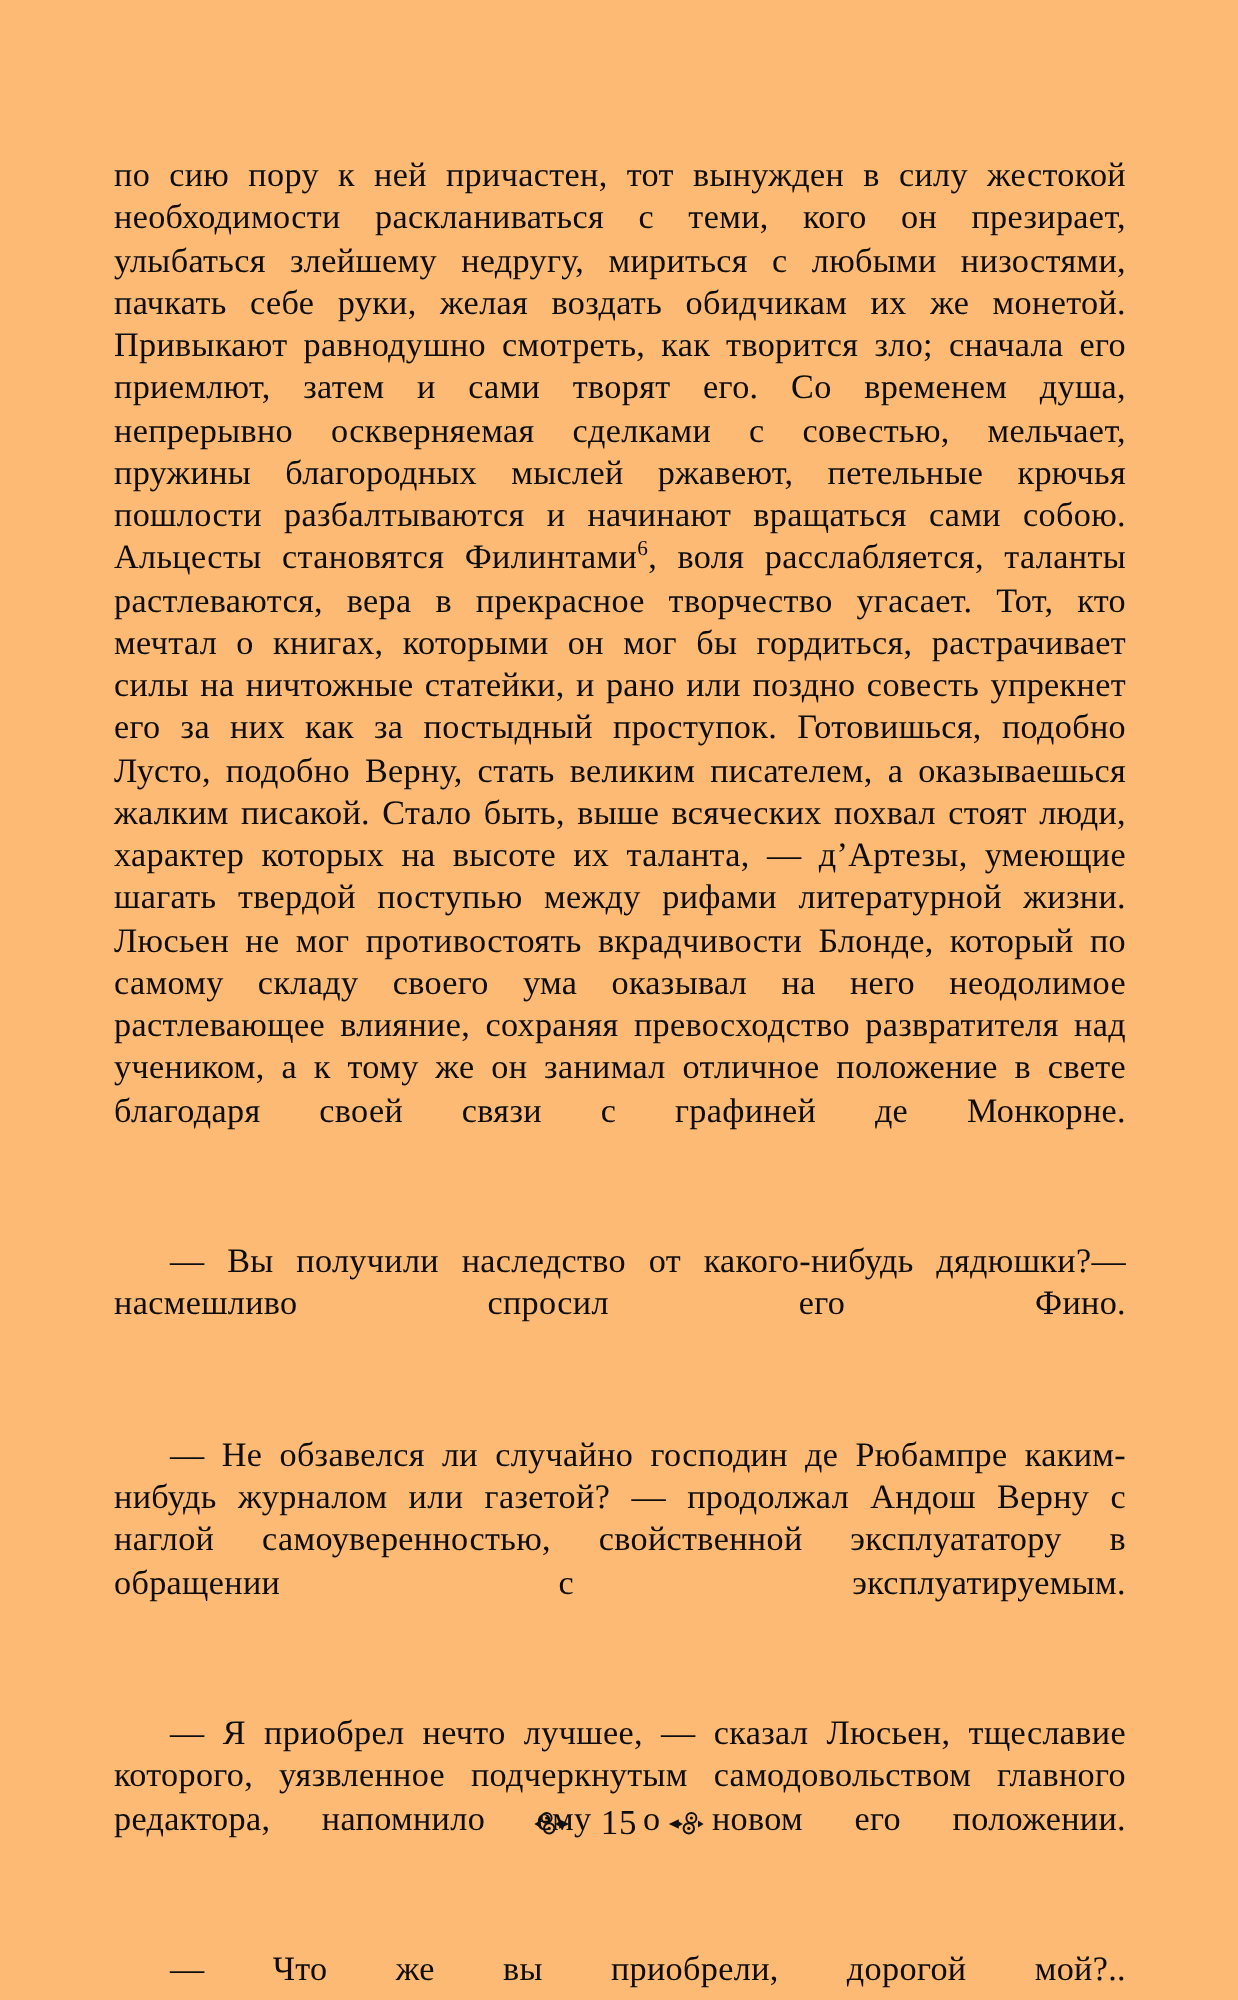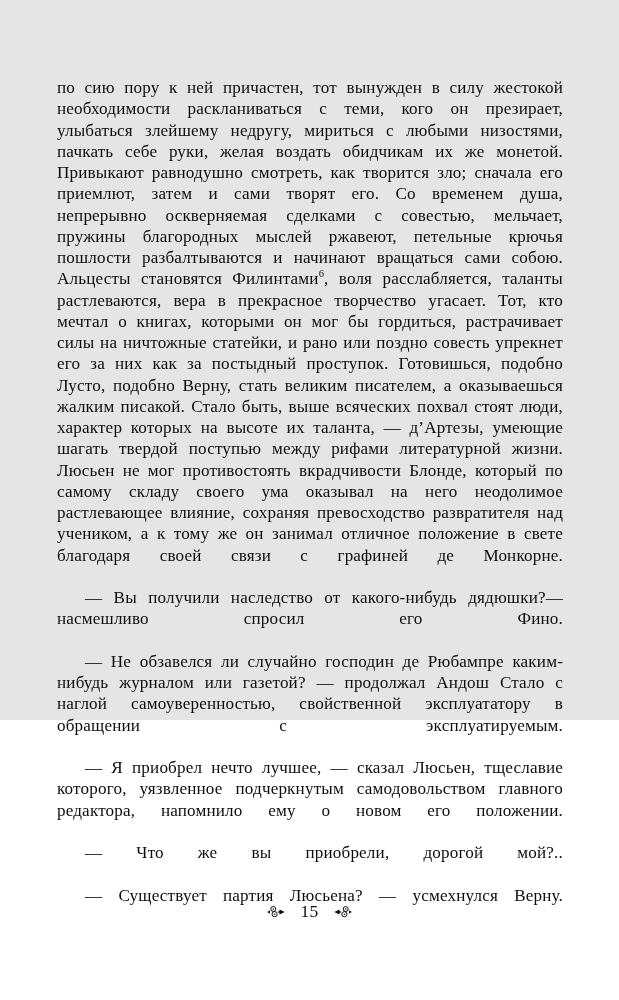--- a/index.html
+++ b/index.html
@@ -11,22 +11,22 @@
     width: 619px;
     height: 1000px;
     overflow: hidden;
     font-family: "Liberation Serif", "DejaVu Serif", serif;
     color: #0d0d0d;
   }
 
   #page {
     position: relative;
     width: 619px;
-    height: 720px;
-    background: #e5e5e5;
+    height: 1000px;
+    background: #fdba74;
     box-sizing: border-box;
   }
 
   
   #text-block {
     position: absolute;
     left: 57px;
     top: 77px;
     width: 506px;
   }
@@ -44,20 +44,21 @@
   }
 
   
   p.cont {
     text-indent: 0;
   }
 
   
   p.indent {
     text-indent: 28px;
+    margin-top: 33px;
   }
 
   
   p.para::after {
     content: "";
     display: inline-block;
     width: 100%;
   }
   p.para {
     text-align: justify;
@@ -97,21 +98,21 @@
 </head>
 <body>
 
 <div id="page">
 
   <div id="text-block">
 
     <p class="para cont"><span>по сию пору к ней причастен, тот вынужден в силу жесто­кой необходимости раскланиваться с теми, кого он пре­зирает, улыбаться злейшему недругу, мириться с любыми низостями, пачкать себе руки, желая воздать обидчикам их же монетой. Привыкают равнодушно смотреть, как творит­ся зло; сначала его приемлют, затем и сами творят его. Со временем душа, непрерывно оскверняемая сделками с со­вестью, мельчает, пружины благородных мыслей ржавеют, петельные крючья пошлости разбалтываются и начинают вращаться сами собою. Альцесты становятся Филинтами</span><sup class="fn">6</sup><span>, воля расслабляется, таланты растлеваются, вера в прекрас­ное творчество угасает. Тот, кто мечтал о книгах, которы­ми он мог бы гордиться, растрачивает силы на ничтожные статейки, и рано или поздно совесть упрекнет его за них как за постыдный проступок. Готовишься, подобно Лусто, подобно Верну, стать великим писателем, а оказываешься жалким писакой. Стало быть, выше всяческих похвал стоят люди, характер которых на высоте их таланта, — д’Артезы, умеющие шагать твердой поступью между рифами литера­турной жизни. Люсьен не мог противостоять вкрадчивости Блонде, который по самому складу своего ума оказывал на него неодолимое растлевающее влияние, сохраняя превос­ходство развратителя над учеником, а к тому же он занимал отличное положение в свете благодаря своей связи с графи­ней де Монкорне.</span></p>
 
     <p class="para indent">— Вы получили наследство от какого-нибудь дядюшки?— насмешливо спросил его Фино.</p>
-    <p class="para indent">— Не обзавелся ли случайно господин де Рюбампре ка­ким-нибудь журналом или газетой? — продолжал Андош Стало с наглой самоуверенностью, свойственной эксплуата­тору в обращении с эксплуатируемым.</p>
+    <p class="para indent">— Не обзавелся ли случайно господин де Рюбампре ка­ким-нибудь журналом или газетой? — продолжал Андош Верну с наглой самоуверенностью, свойственной эксплуата­тору в обращении с эксплуатируемым.</p>
     <p class="para indent">— Я приобрел нечто лучшее, — сказал Люсьен, тщеславие которого, уязвленное подчеркнутым самодовольством глав­ного редактора, напомнило ему о новом его положении.</p>
     <p class="para indent">— Что же вы приобрели, дорогой мой?..</p>
     <p class="para indent">— Существует партия Люсьена? — усмехнулся Верну.</p>
 
   </div>
 
   <div id="footer">
 
     <span class="orn">
       <svg viewBox="0 0 22 16" width="22" height="16" aria-hidden="true">

